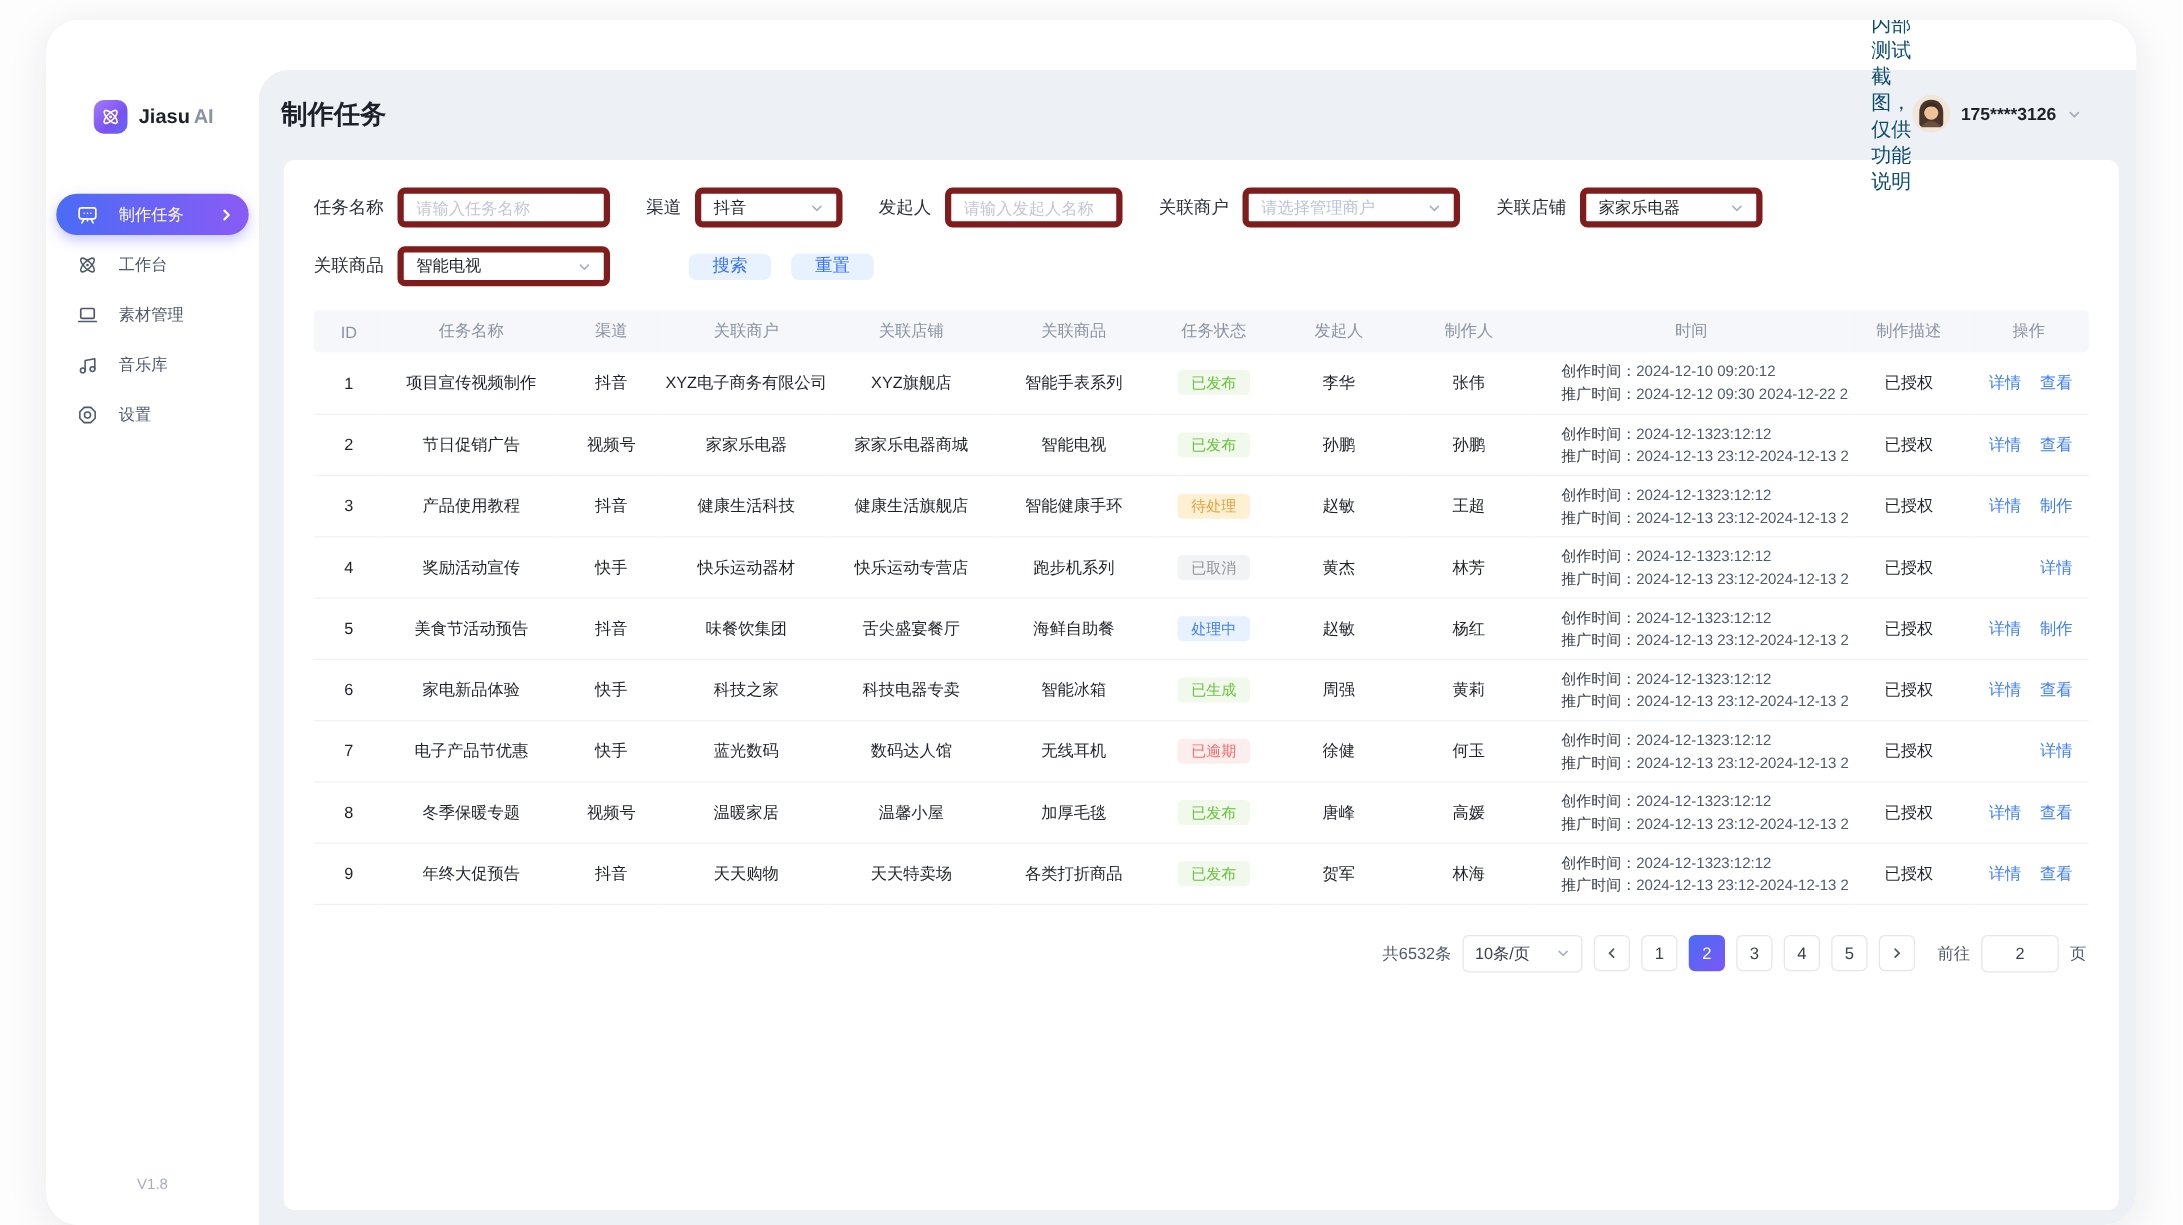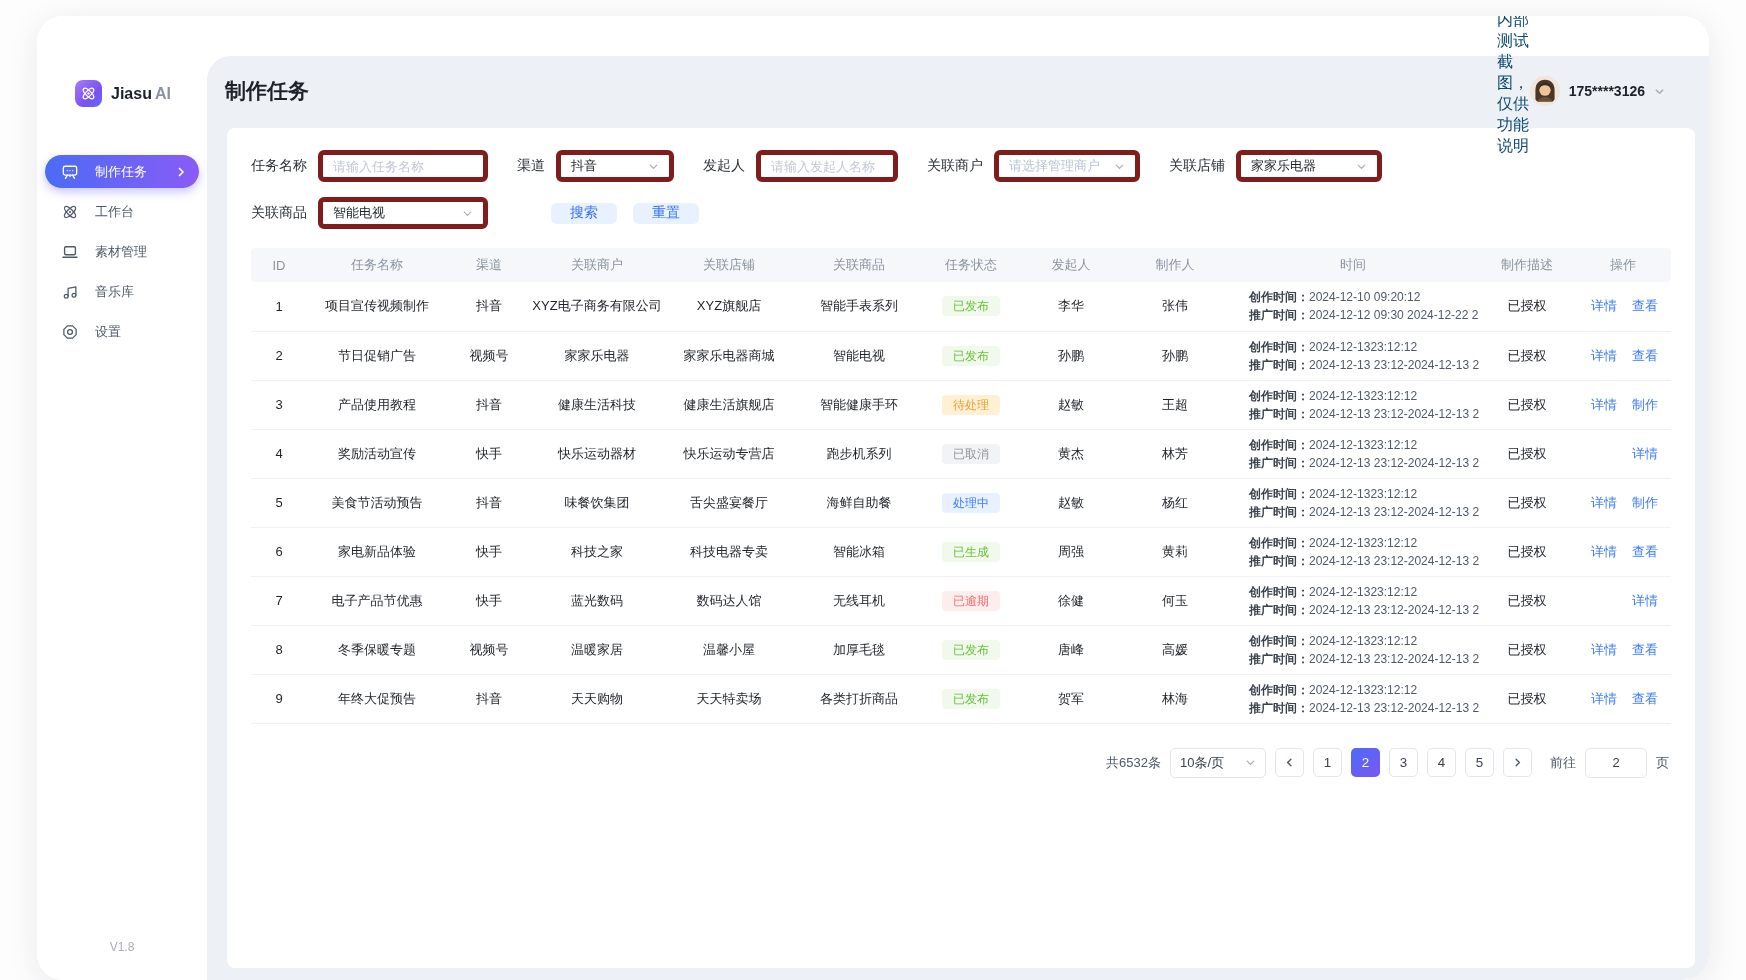--- a/index.html
+++ b/index.html
@@ -74,21 +74,21 @@
 
   
   table { border-collapse:collapse; width:100%; table-layout:fixed; margin-top:4px; }
   thead th { background:#f6f7fa; height:34px; font-size:13px; font-weight:400; color:#8a93a2; text-align:center; }
   thead th:first-child { border-radius:4px 0 0 4px; }
   thead th:last-child { border-radius:0 4px 4px 0; }
   tbody td { height:49px; font-size:13px; color:#1f2329; text-align:center; border-bottom:1px solid #f0f1f4;
              overflow:hidden; white-space:nowrap; }
   tbody tr:last-child td { border-bottom:1px solid #f0f1f4; }
   td.time { text-align:left; padding-left:22px; font-size:12px; color:#4e5969; line-height:18px; }
-  td.time .tlabel { font-weight:700; color:#3b424d; }
+  td.time .tlabel { font-weight:400; color:#3b424d; }
   td.ops { text-align:right; padding-right:13px; }
   .op-link { color:#3f7ef7; cursor:pointer; margin-left:15px; }
   .badge { display:inline-block; padding:4px 11px; border-radius:4px; font-size:12px; line-height:1; }
   .badge.green  { color:#67c23a; background:#f0f9eb; }
   .badge.orange { color:#e6a23c; background:#fdf0d3; }
   .badge.gray   { color:#909399; background:#f2f3f5; }
   .badge.blue   { color:#3f7ef7; background:#e8f1ff; }
   .badge.red    { color:#f56c6c; background:#fdeeee; }
 
   
@@ -231,21 +231,21 @@
                     </svg>
                   </span>
               </div>
             </div>
             <div class="f-group">
               <span class="f-label">发起人</span>
               <input class="inp" style="width: 142px;" placeholder="请输入发起人名称">
             </div>
             <div class="f-group">
               <span class="f-label">关联商户</span>
-              <div class="sel" style="width:146px">
+              <div class="sel" style="width:174px">
                 <span class="ph">请选择管理商户</span>
                 <span class="chev">
                     <svg viewBox="0 0 12 12" fill="none" stroke="currentColor" stroke-width="1.4" stroke-linecap="round">
                       <path d="M2.5 4.5 6 8l3.5-3.5"></path>
                     </svg>
                   </span>
               </div>
             </div>
             <div class="f-group" style="margin-right:0">
               <span class="f-label">关联店铺</span>

